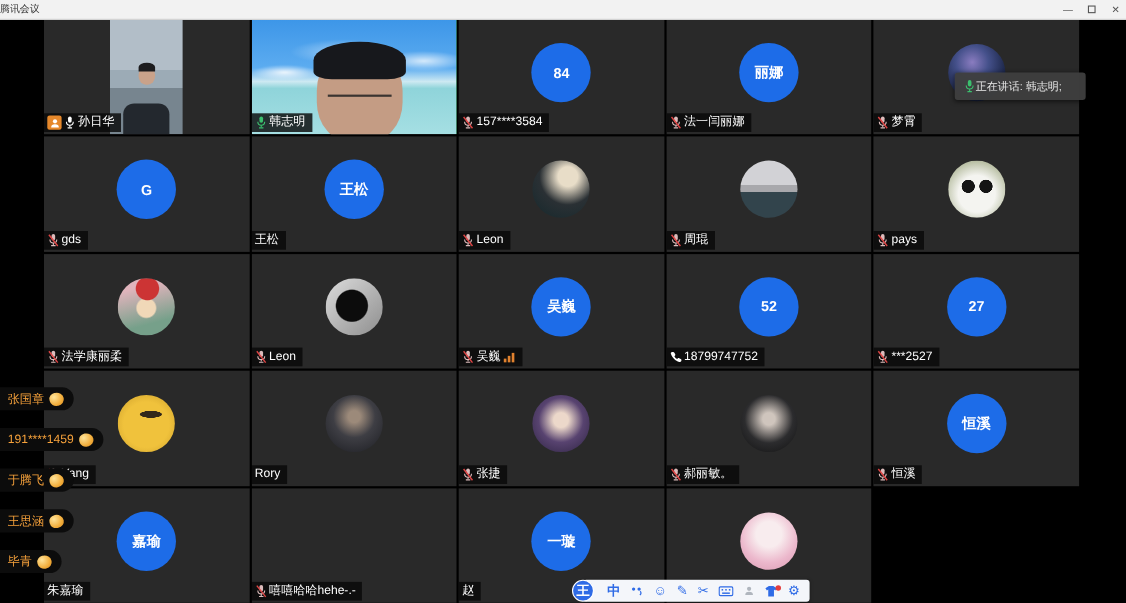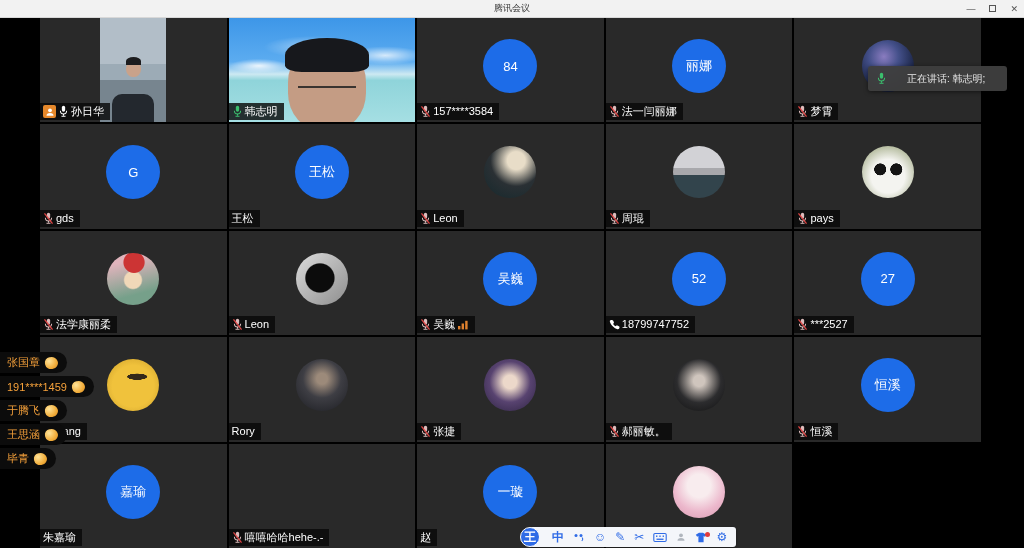--- a/index.html
+++ b/index.html
@@ -1,40 +1,40 @@
 <!DOCTYPE html>
 <html><head>
 <meta charset="utf-8">
 <style>
   * { margin:0; padding:0; box-sizing:border-box; }
   html,body { width:1024px; height:548px; background:#000; overflow:hidden;
               font-family:"Liberation Sans","DejaVu Sans",sans-serif; }
 
   
   .titlebar { position:absolute; left:0; top:0; width:1024px; height:18px;
-              background:#f2f2f2; display:flex; align-items:center; justify-content:center;
+              background:#f2f2f2; display:flex; align-items:center; justify-content:flex-start;
               border-bottom:1px solid #d8d8d8; z-index:50; }
   .titlebar .title { font-size:9px; color:#333; }
   .win-controls { position:absolute; right:6px; top:0; height:18px; display:flex; align-items:center; gap:14px; }
   .win-btn { font-size:9px; color:#555; cursor:default; line-height:18px; }
   .win-box { width:7px; height:7px; border:1px solid #555; display:inline-block; }
 
   
   .stage { position:absolute; left:0; top:18px; width:1024px; height:530px; background:#000; }
   .grid { position:absolute; left:40px; top:0; width:941px; height:530px;
           display:grid; grid-template-columns:repeat(5,1fr); grid-template-rows:repeat(5,1fr);
           gap:2px; background:#000; }
   .cell { position:relative; background:#292929; overflow:hidden; }
   .cell.active { box-shadow:inset 0 0 0 2px #2aa65f; }
 
   
   .avatar-circle { position:absolute; left:50%; top:46%; transform:translate(-50%,-50%);
                    width:54px; height:54px; border-radius:50%; background:#1d6ce8;
                    color:#fff; font-size:13px; display:flex; align-items:center; justify-content:center;
-                   letter-spacing:0; white-space:nowrap; }
+                   letter-spacing:0; white-space:nowrap;font-weight:bold; }
   .avatar-photo { position:absolute; left:50%; top:46%; transform:translate(-50%,-50%);
                   width:52px; height:52px; border-radius:50%; }
   .ph-galaxy      { background:radial-gradient(circle at 42% 32%,#8a7cc0 0%,#44508a 32%,#16203e 72%,#0c1226 100%); }
   .ph-anime-dark  { background:radial-gradient(circle at 62% 28%,#e8ddc8 18%,#2a3034 52%,#14282c 100%); }
   .ph-cartoon-field { background:radial-gradient(circle at 38% 62%,#d04030 9%,transparent 10%),linear-gradient(#72b6f2 0 58%,#7cc656 58% 100%); }
   .ph-person-gray { background:linear-gradient(#d2d2d6 0 42%,#a8a8ac 42% 55%,#32444c 55% 100%); }
   .ph-panda       { background:radial-gradient(circle at 35% 45%,#141414 13%,transparent 14%),radial-gradient(circle at 66% 45%,#141414 13%,transparent 14%),radial-gradient(circle at 50% 58%,#f4f4f0 42%,#bcc2a8 72%,#8c9478 100%); }
   .ph-anime-santa { background:radial-gradient(circle at 52% 18%,#cc3434 20%,transparent 22%),radial-gradient(circle at 50% 52%,#f0d8b8 22%,transparent 26%),linear-gradient(165deg,#e0b4bc 20%,#76a08a 75%); }
   .ph-silhouette  { background:radial-gradient(circle at 46% 48%,#0c0c0c 36%,transparent 39%),linear-gradient(135deg,#dcdcdc,#8e8e8e); }
   .ph-yellow-duck { background:radial-gradient(ellipse 16px 5px at 58% 34%,#33281a 60%,transparent 65%),radial-gradient(circle at 50% 52%,#f0c23c 55%,#c89a28 100%); }
@@ -70,26 +70,26 @@
                 background:rgba(8,8,8,.82); color:#fff; font-size:11px; line-height:15px;
                 padding:1px 6px 1px 3px; display:flex; align-items:center; gap:2px;
                 white-space:nowrap; overflow:hidden;margin-top:48px; }
   .name-label svg { flex:0 0 auto; }
   .host-badge { width:13px; height:13px; border-radius:2px; background:#e6882b;
                 display:inline-flex; align-items:center; justify-content:center; flex:0 0 auto; }
 
   
   .toast { position:absolute; left:868px; top:48px; height:25px; z-index:40;
            background:rgba(62,62,62,.96); border-radius:3px; padding:0 22px 0 8px;
-           display:flex; align-items:center; gap:20px; color:#e8e8e8; font-size:10px;
+           display:flex; align-items:center; gap:0; color:#e8e8e8; font-size:10px;
            box-shadow:0 1px 4px rgba(0,0,0,.5); }
 
   
   .reactions { position:absolute; left:0; top:334px; z-index:45; display:flex;
-               flex-direction:column; gap:3px; align-items:flex-start;text-align:center; }
+               flex-direction:column; gap:16px; align-items:flex-start;text-align:center; }
   .reaction { background:#0c0c0c; border-radius:0 11px 11px 0; height:21px;
               display:flex; align-items:center; gap:5px; padding:0 9px 0 7px;
               color:#f7a23b; font-size:11px; }
   .clap { width:13px; height:12px; border-radius:45% 55% 50% 50%; transform:rotate(-12deg);
           background:radial-gradient(circle at 35% 30%,#ffe49a,#f2ae3c 60%,#d7881e); }
 
   
   .ime { position:absolute; left:530px; top:509px; height:20px; z-index:46;
          background:#f4f6fa; border-radius:3px; display:flex; align-items:center;
          gap:9px; padding:0 9px 0 22px; box-shadow:0 1px 3px rgba(0,0,0,.4); }

